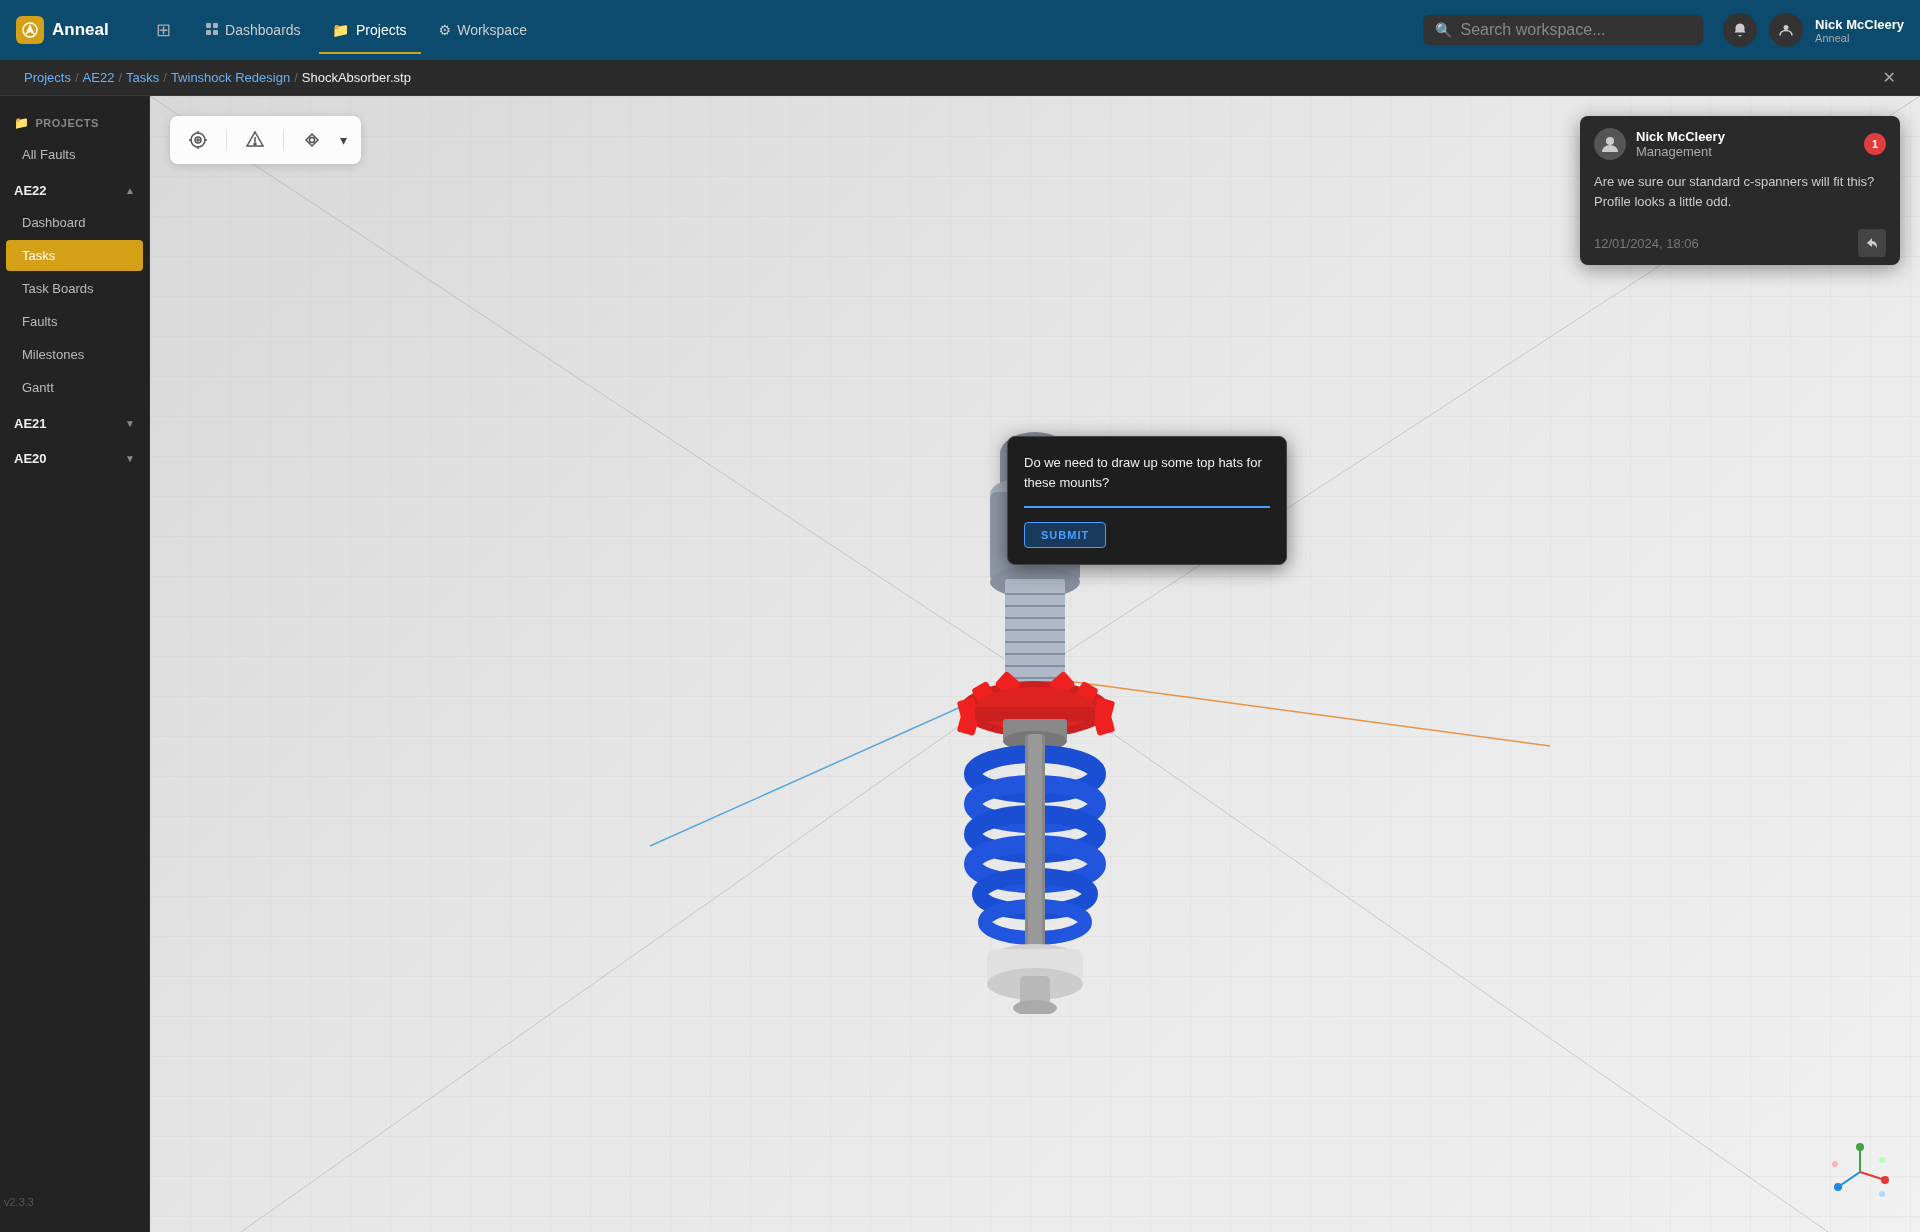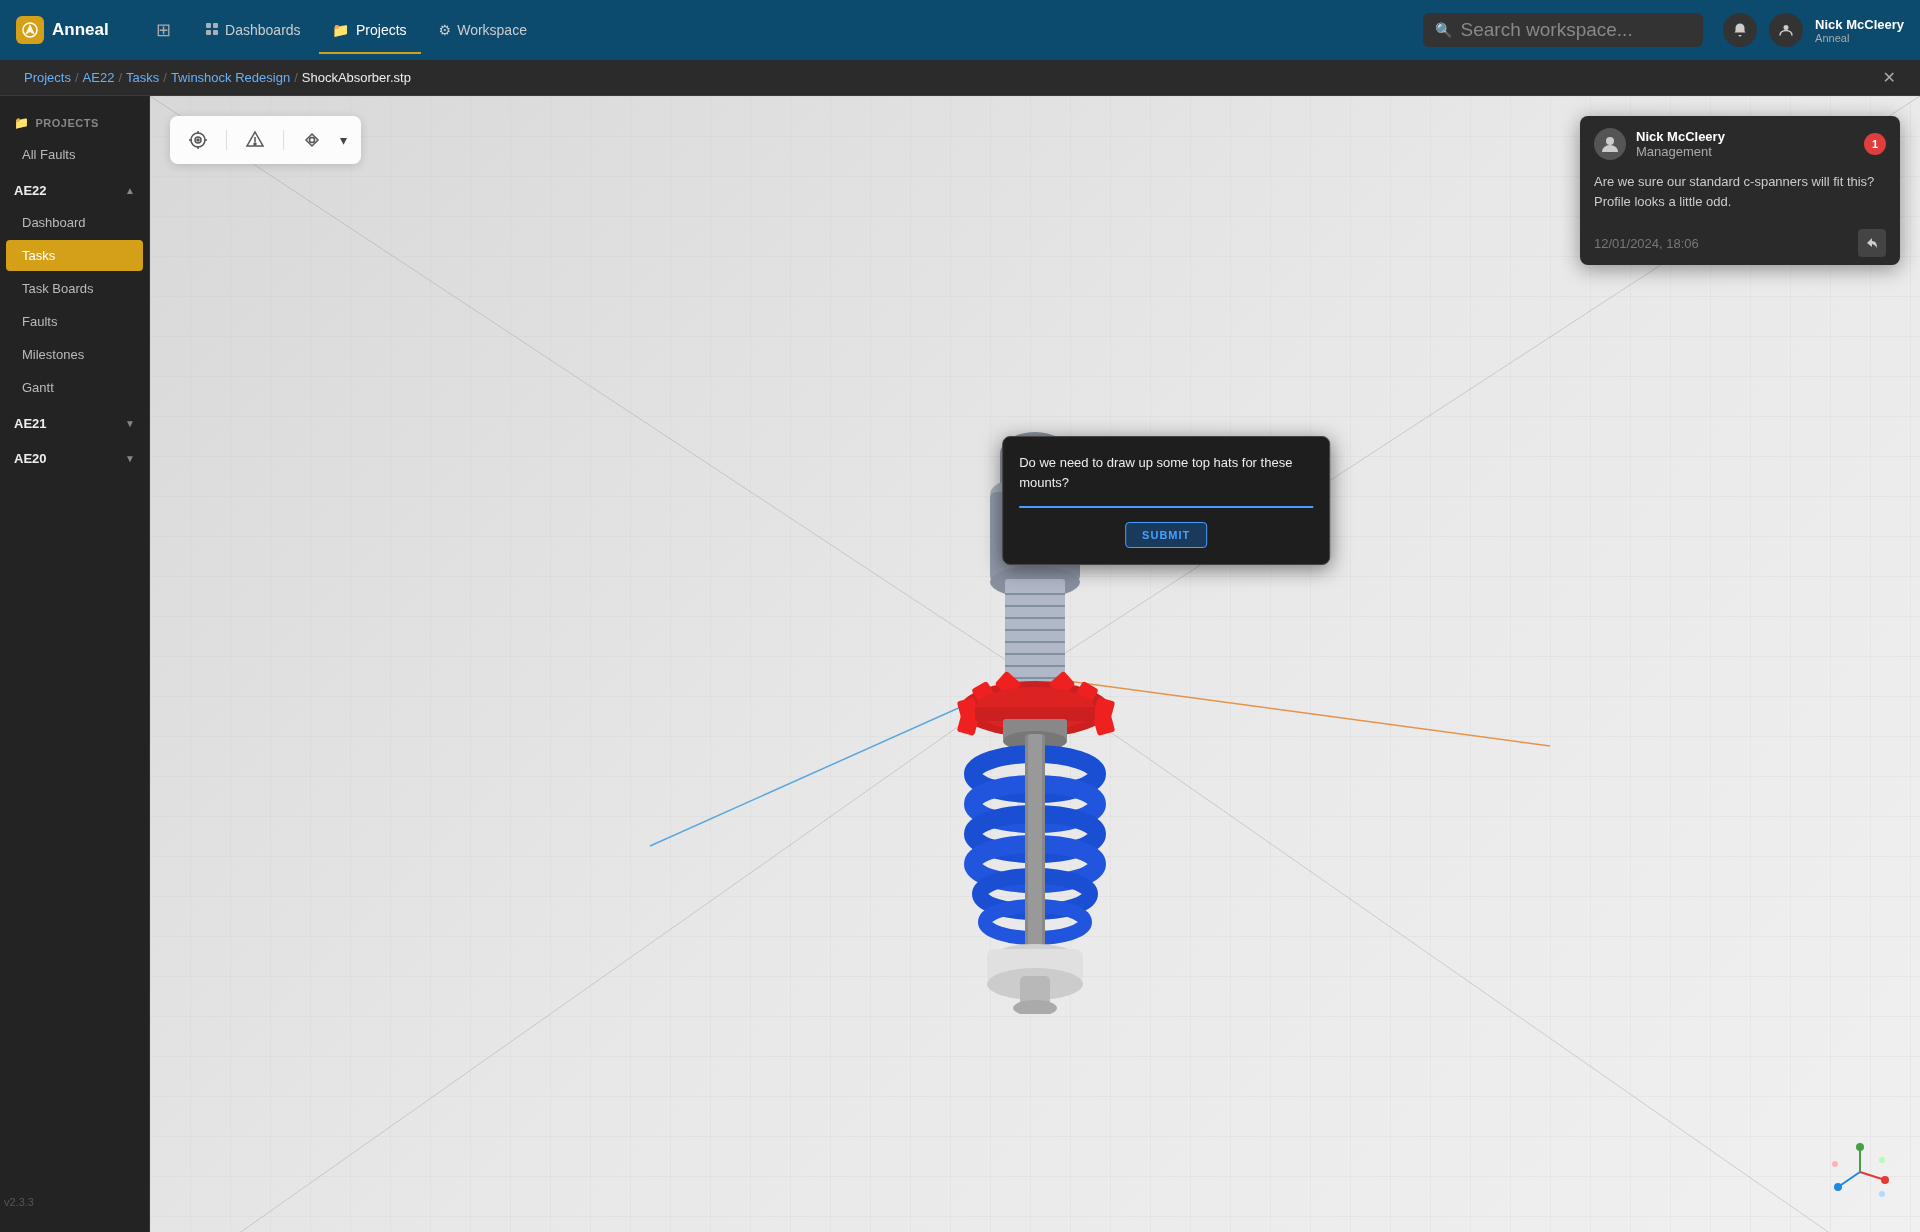--- a/index.html
+++ b/index.html
@@ -55,21 +55,21 @@
     }
     .nav-item-icon { font-size: 14px; }
     .search-bar {
       display: flex; align-items: center;
       background: #333; border-radius: 6px;
       padding: 6px 12px; gap: 8px;
       width: 280px;
     }
     .search-bar input {
       background: none; border: none; outline: none;
-      color: #ccc; font-size: 19px; width: 100%;
+      color: #ccc; font-size: 16px; width: 100%;
     }
     .search-bar input::placeholder { color: #888; }
     .search-icon { color: #888; font-size: 14px; }
     .topnav-right {
       display: flex; align-items: center; gap: 12px;
     }
     .icon-btn {
       width: 34px; height: 34px; border-radius: 50%;
       background: #333; display: flex; align-items: center; justify-content: center;
       color: #ccc; cursor: pointer; font-size: 16px;
@@ -213,37 +213,37 @@
       background: #444; border-radius: 4px;
       display: flex; align-items: center; justify-content: center;
       color: #ccc; cursor: pointer; font-size: 13px;
     }
 
     
     .annotation-popup {
       position: absolute;
       top: 340px; left: 50%;
       transform: translateX(-10%);
-      width: 328px;
+      width: 280px;
       background: #1e1e1e;
       border-radius: 8px;
       padding: 16px;
       box-shadow: 0 4px 20px rgba(0,0,0,0.5);
       border: 1px solid #444;
     }
     .annotation-question {
       color: #eee; font-size: 13px; line-height: 1.5;
       margin-bottom: 14px;
     }
     .annotation-input-line {
       border-bottom: 2px solid #4a9eff;
       margin-bottom: 14px;
     }
     .annotation-actions {
-      display: flex; justify-content: center;
+      display: flex; justify-content: flex-start;
     }
     .submit-btn {
       background: #1a3a5c;
       color: #4a9eff;
       border: 1px solid #4a9eff;
       border-radius: 4px;
       padding: 6px 16px;
       font-size: 11px; font-weight: 700;
       letter-spacing: 1px;
       cursor: pointer;

